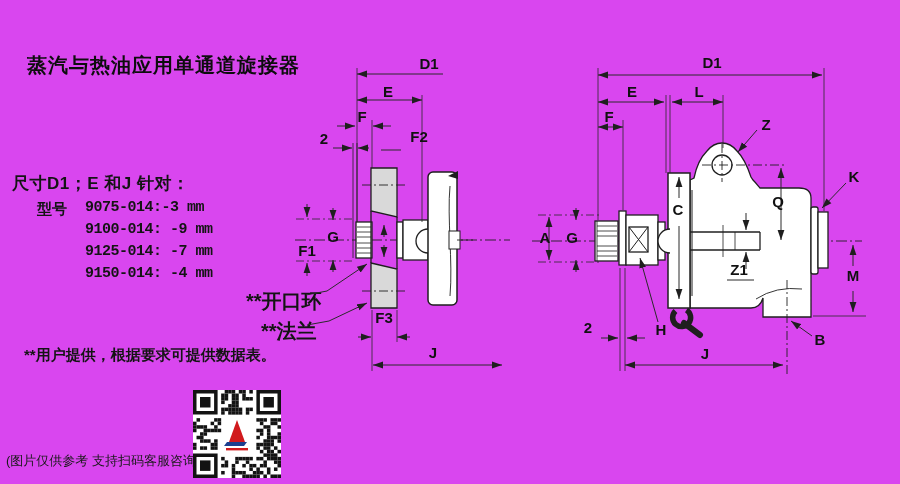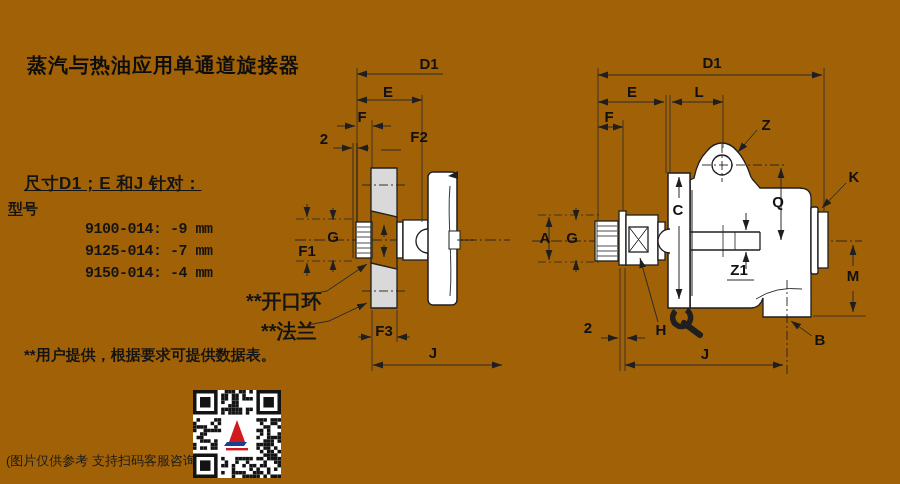--- a/index.html
+++ b/index.html
@@ -1,16 +1,16 @@
 <!DOCTYPE html>
 <html><head>
 <meta charset="utf-8">
 <style>
   html,body{margin:0;padding:0;}
-  .page{position:relative;width:900px;height:484px;background:#a16207;overflow:hidden;
+  .page{position:relative;width:900px;height:484px;background:#d946ef;overflow:hidden;
         font-family:"Liberation Sans",sans-serif;color:#141414;}
   .abs{position:absolute;}
   .title{font-size:20px;font-weight:bold;letter-spacing:1px;color:#0d0d0d;}
   .spec-heading{font-size:17px;font-weight:bold;letter-spacing:.5px;}
   .spec-label{font-size:15px;font-weight:bold;}
   .model{font-family:"Liberation Mono","DejaVu Sans Mono",monospace;font-size:15px;font-weight:bold;
          letter-spacing:-0.5px;white-space:pre;}
   .cn-note{font-size:20px;font-weight:bold;}
   .footnote{font-size:15px;font-weight:bold;}
   .caption{font-size:13px;color:#1a1a1a;}
@@ -18,22 +18,23 @@
              color:#111;white-space:nowrap;line-height:1;}
   .qr-wrap{position:absolute;left:193px;top:390px;width:88px;height:88px;}
 </style>
 </head>
 <body>
 
 <div class="page">
 
   <div class="abs title" style="left:27px;top:52px;">蒸汽与热油应用单通道旋接器</div>
 
-  <div class="abs spec-heading" style="left:24px;top:172px;text-decoration:underline;">尺寸D1；E 和J 针对：</div>
-  <div class="abs spec-label" style="left:8px;top:200px;">型号</div>
+  <div class="abs spec-heading" style="left:12px;top:172px;">尺寸D1；E 和J 针对：</div>
+  <div class="abs spec-label" style="left:37px;top:200px;">型号</div>
+  <div class="abs model" style="left:85px;top:199px;">9075-014:-3 mm</div>
   <div class="abs model" style="left:85px;top:221px;">9100-014: -9 mm</div>
   <div class="abs model" style="left:85px;top:243px;">9125-014: -7 mm</div>
   <div class="abs model" style="left:85px;top:265px;">9150-014: -4 mm</div>
 
   <div class="abs cn-note" style="left:246px;top:288px;">**开口环</div>
   <div class="abs cn-note" style="left:261px;top:318px;">**法兰</div>
   <div class="abs footnote" style="left:24px;top:346px;">**用户提供，根据要求可提供数据表。</div>
   <div class="abs caption" style="left:6px;top:452px;">(图片仅供参考 支持扫码客服咨询)</div>
 
   <svg class="abs" style="left:0;top:0;" width="900" height="484" viewBox="0 0 900 484">
@@ -223,21 +224,21 @@
   </svg>
 
   <div>
       <span class="dim-label" style="left: 429px; top: 56px;">D1</span>
       <span class="dim-label" style="left: 388px; top: 84px;">E</span>
       <span class="dim-label" style="left: 362px; top: 109px;">F</span>
       <span class="dim-label" style="left: 324px; top: 131px;">2</span>
       <span class="dim-label" style="left: 392px; top: 129px; margin-left: 27px;">F2</span>
       <span class="dim-label" style="left: 307px; top: 243px;">F1</span>
       <span class="dim-label" style="left: 333px; top: 229px;">G</span>
-      <span class="dim-label" style="left: 384px; top: 323px;">F3</span>
+      <span class="dim-label" style="left: 384px; top: 310px;">F3</span>
       <span class="dim-label" style="left: 433px; top: 345px;">J</span>
     </div>
   <div>
       <span class="dim-label" style="left: 712px; top: 55px;">D1</span>
       <span class="dim-label" style="left: 632px; top: 84px;">E</span>
       <span class="dim-label" style="left: 699px; top: 84px;">L</span>
       <span class="dim-label" style="left: 609px; top: 109px;">F</span>
       <span class="dim-label" style="left: 766px; top: 117px;">Z</span>
       <span class="dim-label" style="left: 854px; top: 169px;">K</span>
       <span class="dim-label" style="left: 678px; top: 202px;">C</span>

